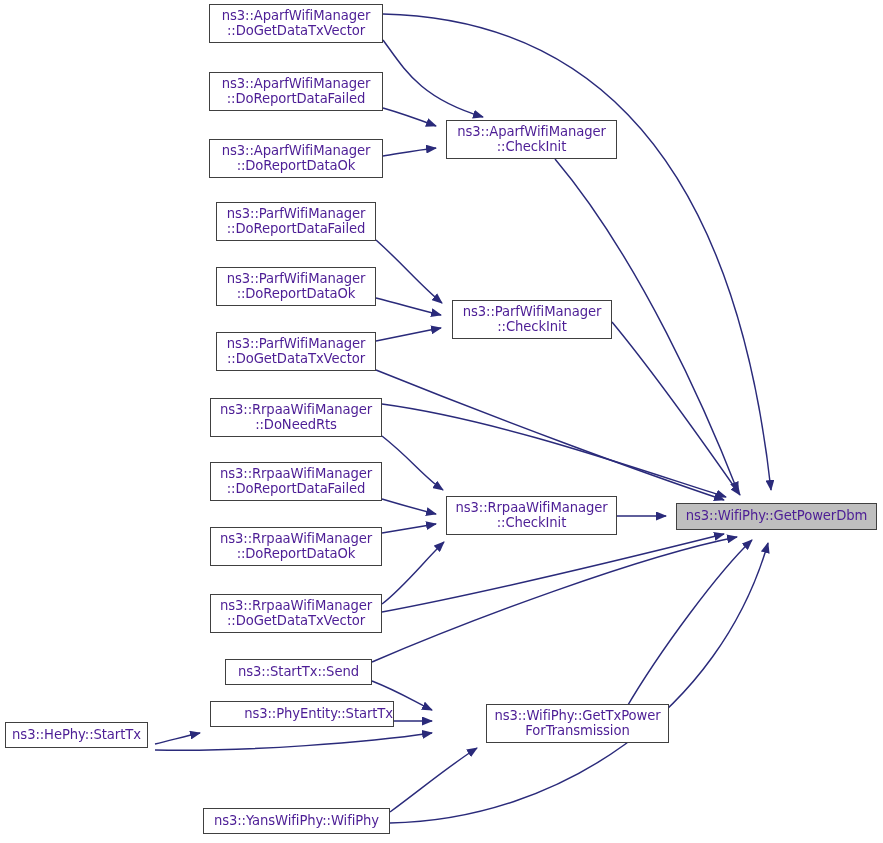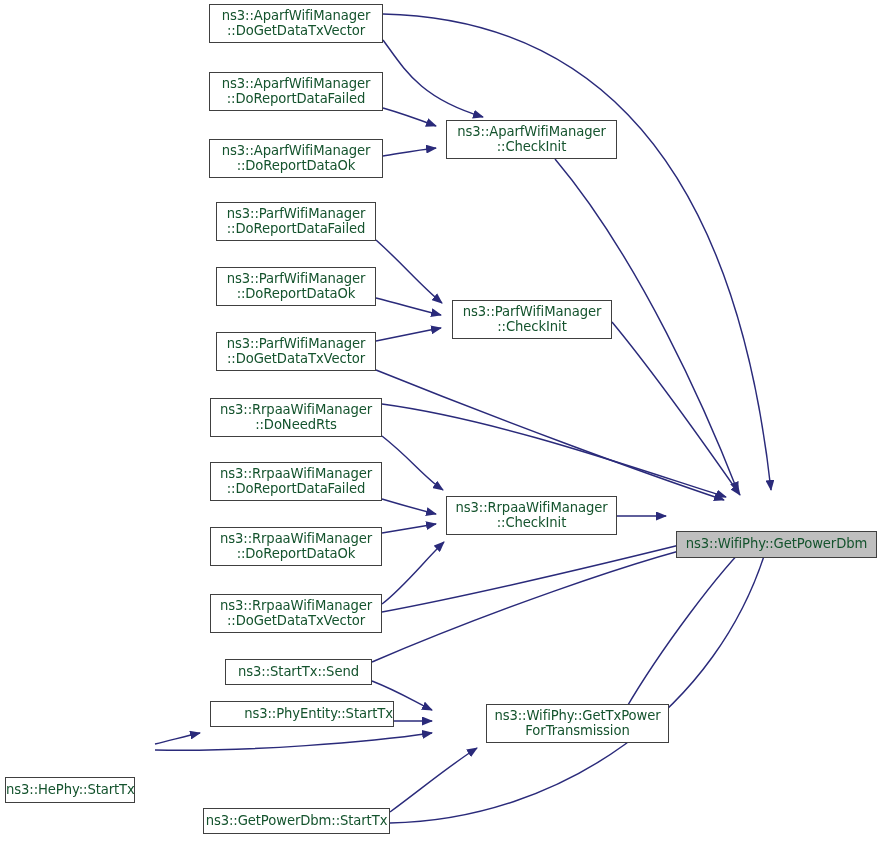--- a/index.html
+++ b/index.html
@@ -3,23 +3,23 @@
 <meta charset="utf-8">
 <style>
   html,body{margin:0;padding:0;background:#ffffff;}
   body{width:883px;height:843px;overflow:hidden;
        font-family:"DejaVu Sans","Liberation Sans",sans-serif;}
   #graph{position:relative;width:883px;height:843px;background:#ffffff;}
   svg{position:absolute;left:0;top:0;width:883px;height:843px;}
   .nodebox{position:absolute;box-sizing:border-box;background:#ffffff;
            border:1px solid #404040;display:flex;align-items:center;
            justify-content:center;text-align:center;line-height:1.13;
-           color:#14532d;font-size:13.2px;letter-spacing:-0.1px;
+           color:#4c1d95;font-size:13.2px;letter-spacing:-0.1px;
            white-space:pre-line;z-index:3;}
-  .nodebox.target{background:#bfbfbf;border:1px solid #404040;margin-top:28px;}
+  .nodebox.target{background:#bfbfbf;border:1px solid #404040;}
   .nodebox span{display:block;width:100%;}
 </style>
 </head>
 <body>
 
 <div id="graph">
 
   <svg viewBox="0 0 883 843">
     <defs>
       <marker id="ah" markerWidth="11" markerHeight="9" refX="10" refY="4.5" orient="auto" markerUnits="userSpaceOnUse">
@@ -116,25 +116,25 @@
     <span>ns3::RrpaaWifiManager
 ::CheckInit</span>
   </div>
 
   <div class="nodebox" style="left:225px;top:659px;width:147px;height:26px;">
     <span>ns3::StartTx::Send</span>
   </div>
   <div class="nodebox" style="left:210px;top:701px;width:184px;height:26px;text-align:right;">
     <span>ns3::PhyEntity::StartTx</span>
   </div>
-  <div class="nodebox" style="left:5px;top:777px;width:130px;height:26px;">
+  <div class="nodebox" style="left:5px;top:722px;width:143px;height:26px;">
     <span>ns3::HePhy::StartTx</span>
   </div>
   <div class="nodebox" style="left:203px;top:808px;width:187px;height:26px;">
-    <span>ns3::GetPowerDbm::StartTx</span>
+    <span>ns3::YansWifiPhy::WifiPhy</span>
   </div>
   <div class="nodebox" style="left:442px;top:704px;width:183px;height:39px;margin-left:44px;">
     <span>ns3::WifiPhy::GetTxPower
 ForTransmission</span>
   </div>
 
   <div class="nodebox target" style="left:676px;top:503px;width:201px;height:27px;">
     <span>ns3::WifiPhy::GetPowerDbm</span>
   </div>
 

